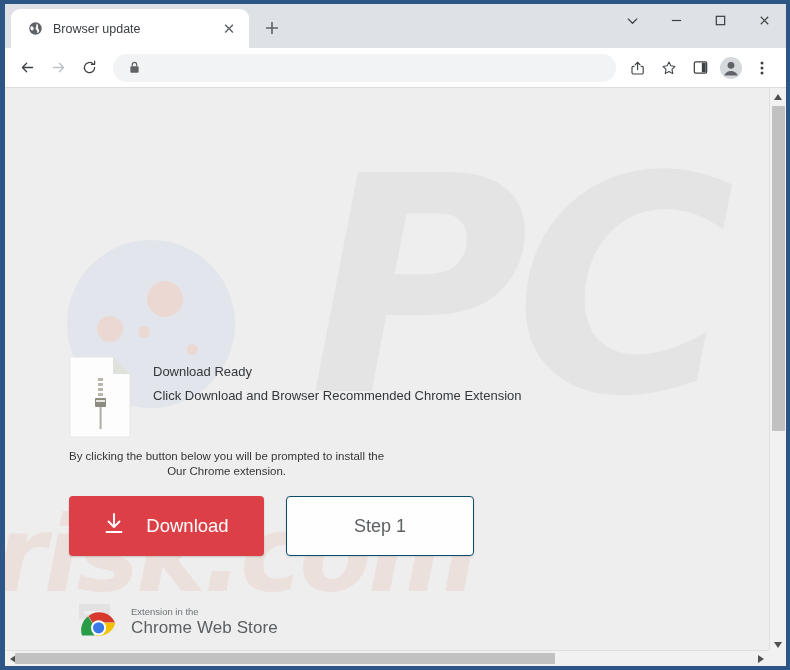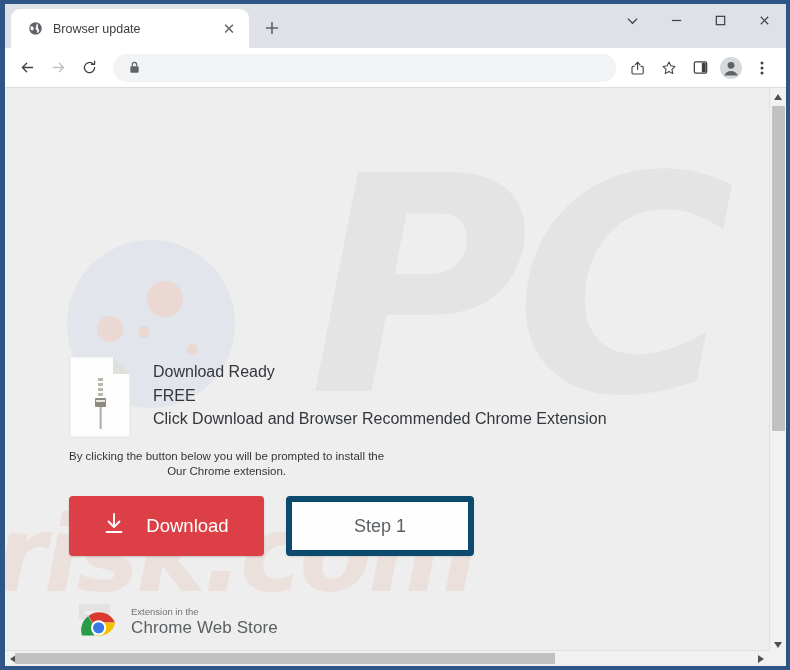--- a/index.html
+++ b/index.html
@@ -186,21 +186,21 @@
   .hero {
     position: absolute;
     left: 64px; top: 268px;
     display: flex;
     align-items: flex-start;
     gap: 22px;
   }
   .fileicon { width: 62px; height: 82px; flex: 0 0 62px; }
   .hero-text { padding-top: 4px; }
   .hero-line {
-    font-size: 16px;
+    font-size: 13px;
     color: #33373b;
     line-height: 23.5px;
     white-space: nowrap;
   }
   .finepr {
     position: absolute;
     left: 64px; top: 361px;
     font-size: 11.5px;
     color: #333638;
     line-height: 15px;
@@ -220,21 +220,21 @@
     align-items: center;
     justify-content: center;
     gap: 22px;
     color: #ffffff;
     font-size: 18.5px;
     box-shadow: 0 1px 2px rgba(0,0,0,.18);
   }
   .btn-step {
     width: 188px; height: 60px;
     background: #fefefe;
-    border: 6px solid #0c4a6e;
+    border: 1px solid #0c4a6e;
     border-radius: 4px;
     display: flex;
     align-items: center;
     justify-content: center;
     color: #5c6063;
     font-size: 18px;
     box-shadow: 0 1px 2px rgba(0,0,0,.10);
   }
   .cws {
     position: absolute;
@@ -429,21 +429,20 @@
             <rect x="29" y="27" width="5" height="3" fill="#b9b6ac"></rect>
             <rect x="29" y="32" width="5" height="3" fill="#b9b6ac"></rect>
             <rect x="29" y="37" width="5" height="3" fill="#b9b6ac"></rect>
             <rect x="26" y="42" width="11" height="9" rx="1" fill="#8d8a7f"></rect>
             <rect x="27" y="44" width="9" height="2" fill="#e9e7df"></rect>
             <rect x="30.6" y="51" width="2" height="22" fill="#b0ada3"></rect>
           </svg>
         </span>
         <div class="hero-text">
           <div class="hero-line">Download Ready</div>
-          <div class="hero-line">FREE</div>
           <div class="hero-line">Click Download and Browser Recommended Chrome Extension</div>
         </div>
       </div>
 
       <div class="finepr">
         <div>By clicking the button below you will be prompted to install the</div>
         <div>Our Chrome extension.</div>
       </div>
 
       <div class="btnrow">

